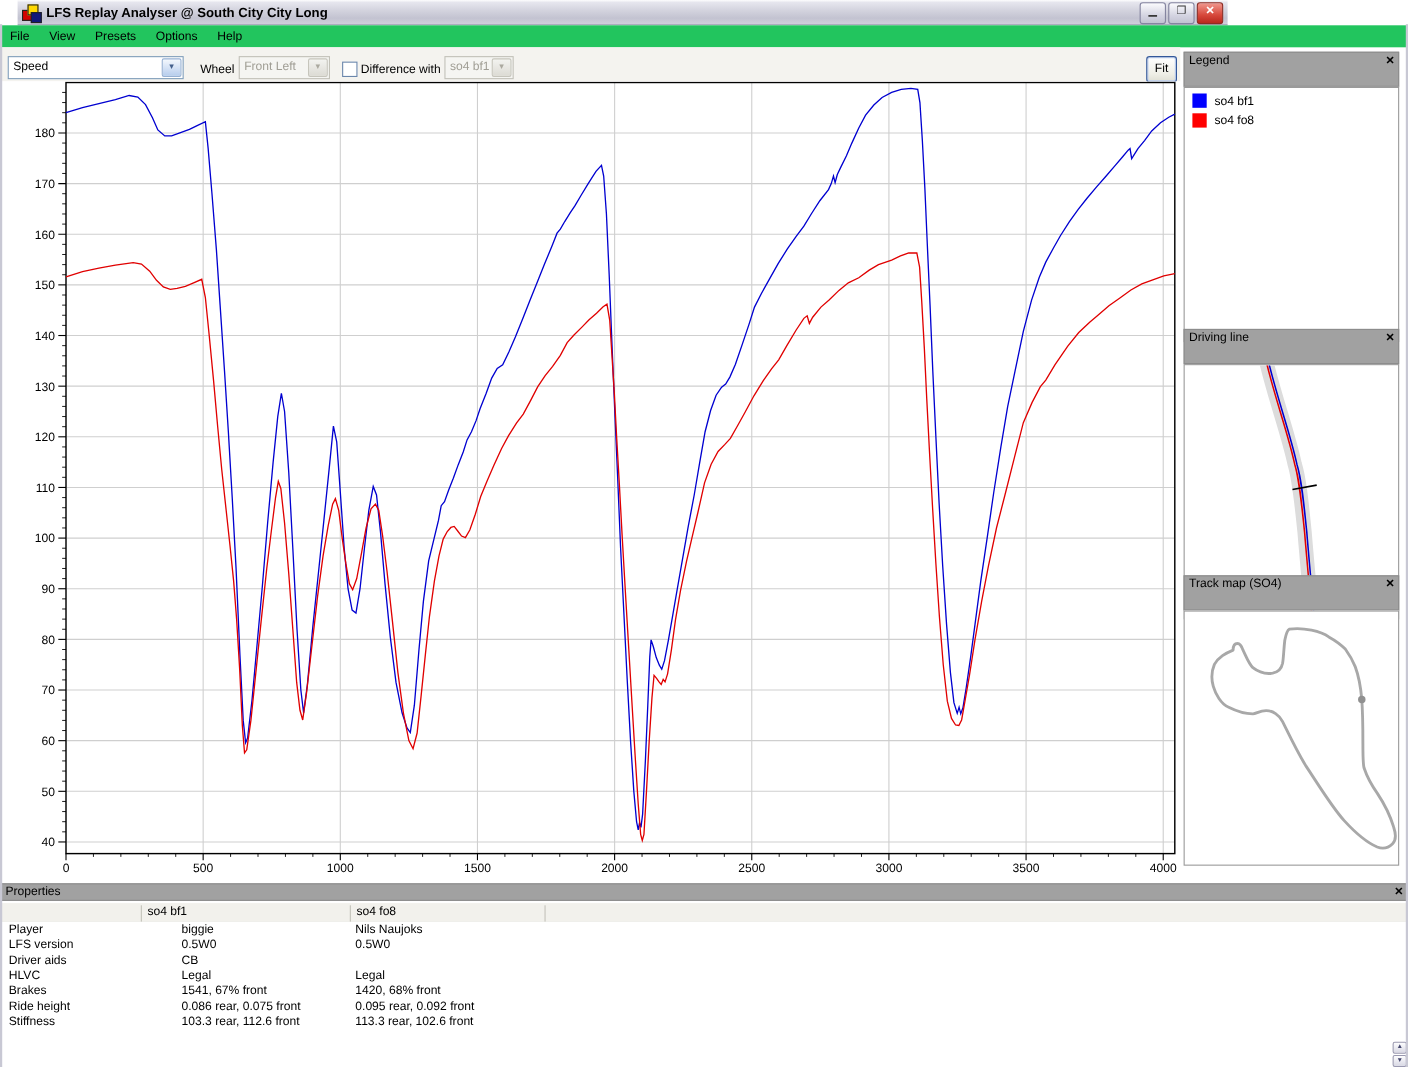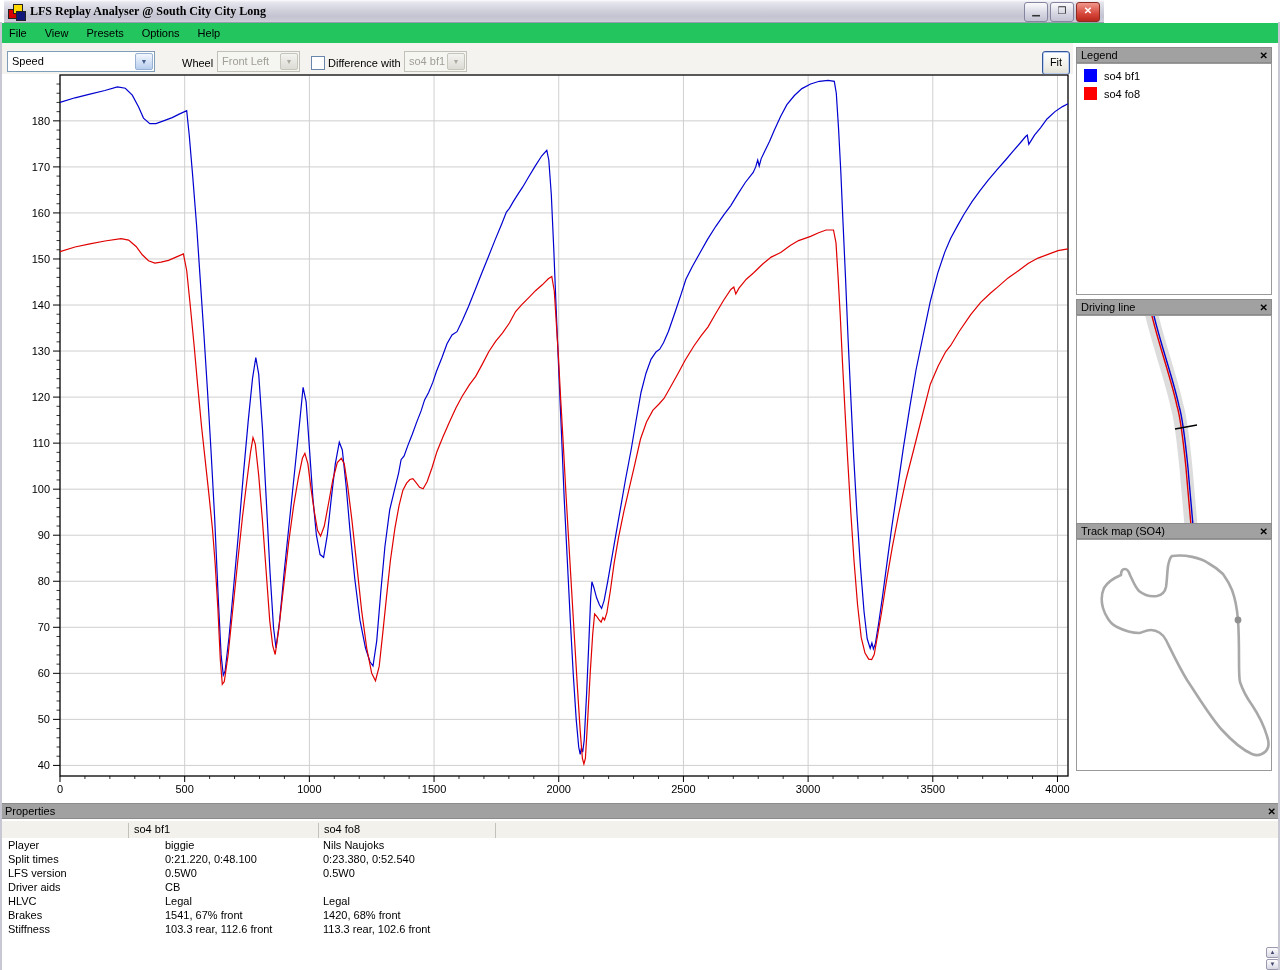--- a/index.html
+++ b/index.html
@@ -1,21 +1,21 @@
 <!DOCTYPE html>
 <html><head>
 <meta charset="utf-8">
 <style>
   html,body{margin:0;padding:0;}
   body{width:1280px;height:970px;overflow:hidden;background:#fff;
        font-family:"Liberation Sans",sans-serif;font-size:11px;color:#000;position:relative;}
   
-  .titlebar{position:absolute;left:4px;top:0;width:1100px;height:22px;
+  .titlebar{position:absolute;left:16px;top:0;width:1100px;height:22px;
     background:linear-gradient(180deg,#fdfdfe 0%,#e6e6ee 10%,#d2d2dd 45%,#c3c3d1 75%,#cfcfdb 100%);
-    border-bottom:1px solid #9b9bb0;font-family:Liberation Serif, serif;}
+    border-bottom:1px solid #9b9bb0;}
   .app-icon{position:absolute;left:4px;top:3px;width:16px;height:16px;}
   .app-icon .sq{position:absolute;width:8px;height:8px;border:1px solid #222;}
   .title-text{position:absolute;left:26px;top:4px;font-size:12px;font-weight:bold;}
   .winbtns{position:absolute;right:4px;top:2px;display:flex;gap:2px;}
   .winbtn{width:22px;height:18px;border:1px solid #8585a0;border-radius:3px;
     background:linear-gradient(180deg,#fbfbfd,#d5d5e2 60%,#c2c2d2);
     text-align:center;line-height:16px;font-size:10px;color:#333;}
   .winbtn.close{background:linear-gradient(180deg,#f0968c,#d6473a 60%,#b9271d);
     border-color:#8c2b22;color:#fff;font-weight:bold;}
   .menubar{position:absolute;left:0;top:23px;width:1280px;height:20px;background:#22c55e;}
@@ -32,21 +32,21 @@
   .combo.disabled .cbtn{background:linear-gradient(180deg,#f3f3f0,#dcdbd4);border-color:#c6c5bc;color:#aba99f;}
   .tlabel{position:absolute;top:57px;}
   .checkbox{position:absolute;left:311px;top:56px;width:12px;height:12px;background:#fff;border:1px solid #6a86ab;}
   .fitbtn{position:absolute;left:1042px;top:51px;width:26px;height:22px;border:1px solid #33589a;
     border-radius:3px;box-shadow:inset 0 0 0 1px #bacdf0;
     background:linear-gradient(180deg,#ffffff,#eeeee6 70%,#dfdfd4);text-align:center;line-height:21px;}
   
   #chart-wrap{position:absolute;left:0;top:74px;width:1073px;height:726px;background:#fff;}
   
   .panel{position:absolute;left:1076px;width:196px;}
-  .panel-h{position:relative;height:16px;background:#a1a1a1;border:1px solid #8c8c8c;box-sizing:border-box;
+  .panel-h{position:relative;height:32px;background:#a1a1a1;border:1px solid #8c8c8c;box-sizing:border-box;
     padding:1px 4px 0 4px;}
   .panel-x{position:absolute;right:3px;top:1px;font-size:10px;font-weight:bold;line-height:13px;}
   .panel-c{background:#fff;border:1px solid #9a9a9a;box-sizing:border-box;overflow:hidden;position:relative;}
   .legend-item{display:flex;align-items:center;gap:7px;padding:5px 0 0 7px;}
   .legend-sw{width:13px;height:13px;display:inline-block;}
   
   .props-h{position:absolute;left:0;top:803px;width:1280px;height:16px;background:#a1a1a1;
     border:1px solid #8c8c8c;box-sizing:border-box;padding:1px 4px 0 4px;}
   .props-colhdr{position:absolute;left:0;top:821px;width:1280px;height:17px;background:#f2f1ec;
     border-bottom:1px solid #d8d7d0;}
@@ -79,21 +79,21 @@
   <div class="winbtns">
     <div class="winbtn">▁</div>
     <div class="winbtn">❐</div>
     <div class="winbtn close">✕</div>
   </div>
 </div>
 
 <div class="menubar" id="menubar"><span>File</span><span>View</span><span>Presets</span><span>Options</span><span>Help</span></div>
 
 <div class="toolbar"></div>
-<div class="combo" style="left:7px;top:51px;width:148px;">
+<div class="combo" style="left:7px;top:51px;width:160px;">
   <span class="txt">Speed</span>
   <span class="cbtn">▼</span>
 </div>
 <span class="tlabel" style="left:182px;">Wheel</span>
 <div class="combo disabled" style="left:217px;top:51px;width:83px;">
   <span class="txt">Front Left</span>
   <span class="cbtn">▼</span>
 </div>
 <div class="checkbox"></div>
 <span class="tlabel" style="left:328px;">Difference with</span>
@@ -339,45 +339,45 @@
   <span class="colsep" style="left:318px;"></span>
   <span class="colsep" style="left:495px;"></span>
 </div>
 <div id="props-rows">
     <div class="prow">
       <span class="c0">Player</span>
       <span class="c1">biggie</span>
       <span class="c2">Nils Naujoks</span>
     </div>
     <div class="prow">
-      <span class="c0">Split times</span>
-      <span class="c1">0:21.220, 0:48.100</span>
-      <span class="c2">0:23.380, 0:52.540</span>
-    </div>
-    <div class="prow">
       <span class="c0">LFS version</span>
       <span class="c1">0.5W0</span>
       <span class="c2">0.5W0</span>
     </div>
     <div class="prow">
       <span class="c0">Driver aids</span>
       <span class="c1">CB</span>
       <span class="c2"></span>
     </div>
     <div class="prow">
       <span class="c0">HLVC</span>
       <span class="c1">Legal</span>
       <span class="c2">Legal</span>
     </div>
     <div class="prow">
       <span class="c0">Brakes</span>
       <span class="c1">1541, 67% front</span>
       <span class="c2">1420, 68% front</span>
     </div>
     <div class="prow">
+      <span class="c0">Ride height</span>
+      <span class="c1">0.086 rear, 0.075 front</span>
+      <span class="c2">0.095 rear, 0.092 front</span>
+    </div>
+    <div class="prow">
       <span class="c0">Stiffness</span>
       <span class="c1">103.3 rear, 112.6 front</span>
       <span class="c2">113.3 rear, 102.6 front</span>
     </div>
   </div>
 
 <div class="mini-scroll">
   <div class="sb">▲</div>
   <div class="sb" style="margin-top:1px;">▼</div>
 </div>

